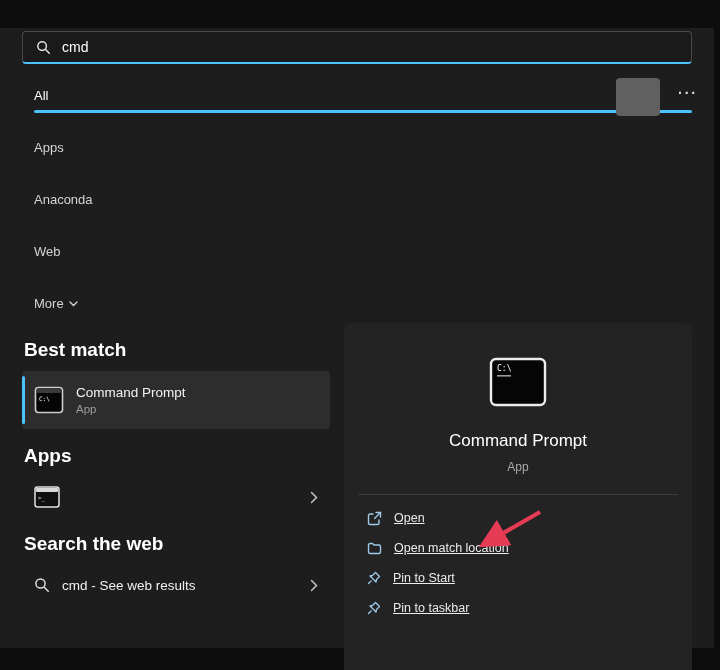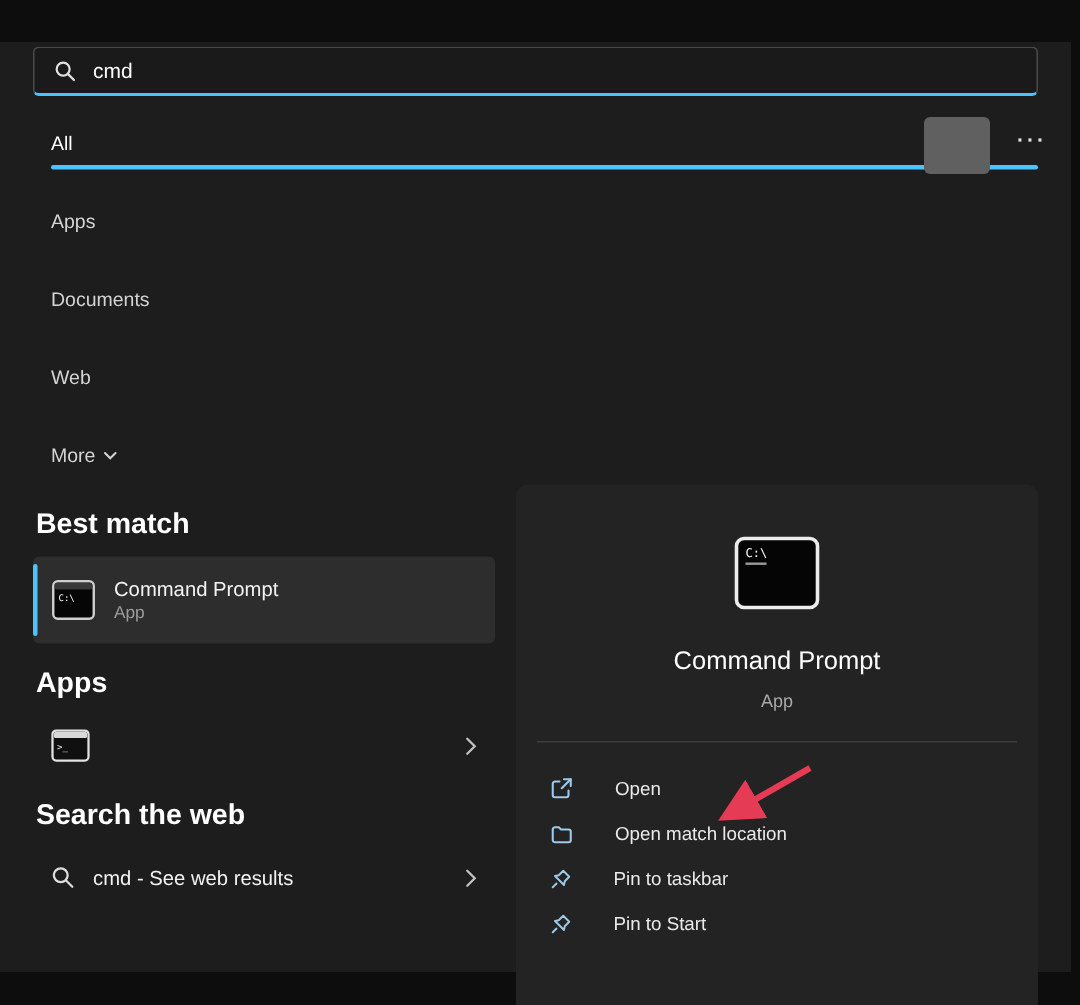--- a/index.html
+++ b/index.html
@@ -79,22 +79,22 @@
   }
   .preview-icon-wrap { display:flex; justify-content:center; }
   .preview-title {
     text-align:center; font-size:17px; color:#ffffff; margin-top:24px;
   }
   .preview-sub {
     text-align:center; font-size:12px; color:#a9a9a9; margin-top:9px;
   }
   .divider { border-top:1px solid #3c3c3c; margin:20px 0 8px 0; }
   .action-row {
-    display:flex; align-items:flex-end; gap:28px;
-    height:30px; border-radius:4px; padding:0 9px;
+    display:flex; align-items:center; gap:12px;
+    height:30px; border-radius:4px; padding:0 9px;text-decoration:underline;
   }
   .action-label { font-size:12.5px; color:#eaeaea; }
   .annotation-arrow {
     position:absolute; left:128px; top:183px; pointer-events:none;
   }
   .icon { display:flex; align-items:center; justify-content:center; }
 </style>
 </head>
 <body>
 
@@ -111,21 +111,21 @@
   </div>
 
   <div class="tabs-row">
     <div class="tab active">
         <span>All</span>
       </div>
     <div class="tab">
         <span>Apps</span>
       </div>
     <div class="tab">
-        <span>Documents</span>
+        <span>Anaconda</span>
       </div>
     <div class="tab">
         <span>Web</span>
       </div>
     <div class="tab">
       <span>More</span>
       <span class="icon">
         <svg width="9" height="6" viewBox="0 0 9 6" fill="none" stroke="#d4d4d4" stroke-width="1.4" stroke-linecap="round">
             <polyline points="1,1 4.5,4.5 8,1"></polyline>
           </svg>
@@ -229,31 +229,31 @@
         <span class="action-label">Open match location</span>
       </div>
 
       <div class="action-row">
         <span class="icon">
           <svg width="14" height="14" viewBox="0 0 14 14" fill="none" stroke="#9ec9e8" stroke-width="1.3" stroke-linecap="round" stroke-linejoin="round">
             <path d="M8.5 1.5 L12.5 5.5 L9.5 8.5 L9 11 L3 5 L5.5 4.5 Z"></path>
               <line x1="4" y1="10" x2="1.5" y2="12.5"></line>
           </svg>
         </span>
-        <span class="action-label">Pin to taskbar</span>
+        <span class="action-label">Pin to Start</span>
       </div>
 
       <div class="action-row">
         <span class="icon">
           <svg width="14" height="14" viewBox="0 0 14 14" fill="none" stroke="#9ec9e8" stroke-width="1.3" stroke-linecap="round" stroke-linejoin="round">
             <path d="M8.5 1.5 L12.5 5.5 L9.5 8.5 L9 11 L3 5 L5.5 4.5 Z"></path>
               <line x1="4" y1="10" x2="1.5" y2="12.5"></line>
           </svg>
         </span>
-        <span class="action-label">Pin to Start</span>
+        <span class="action-label">Pin to taskbar</span>
       </div>
 
       <svg class="annotation-arrow" width="78" height="50" viewBox="0 0 78 50">
         <defs>
           <marker id="arrowhead" markerWidth="7" markerHeight="7" refX="5" refY="3.5" orient="auto">
             <path d="M0,0 L7,3.5 L0,7 z" fill="#e63b54"></path>
           </marker>
         </defs>
         <line x1="68" y1="6" x2="14" y2="37" stroke="#e63b54" stroke-width="4.2" marker-end="url(#arrowhead)"></line>
       </svg>

